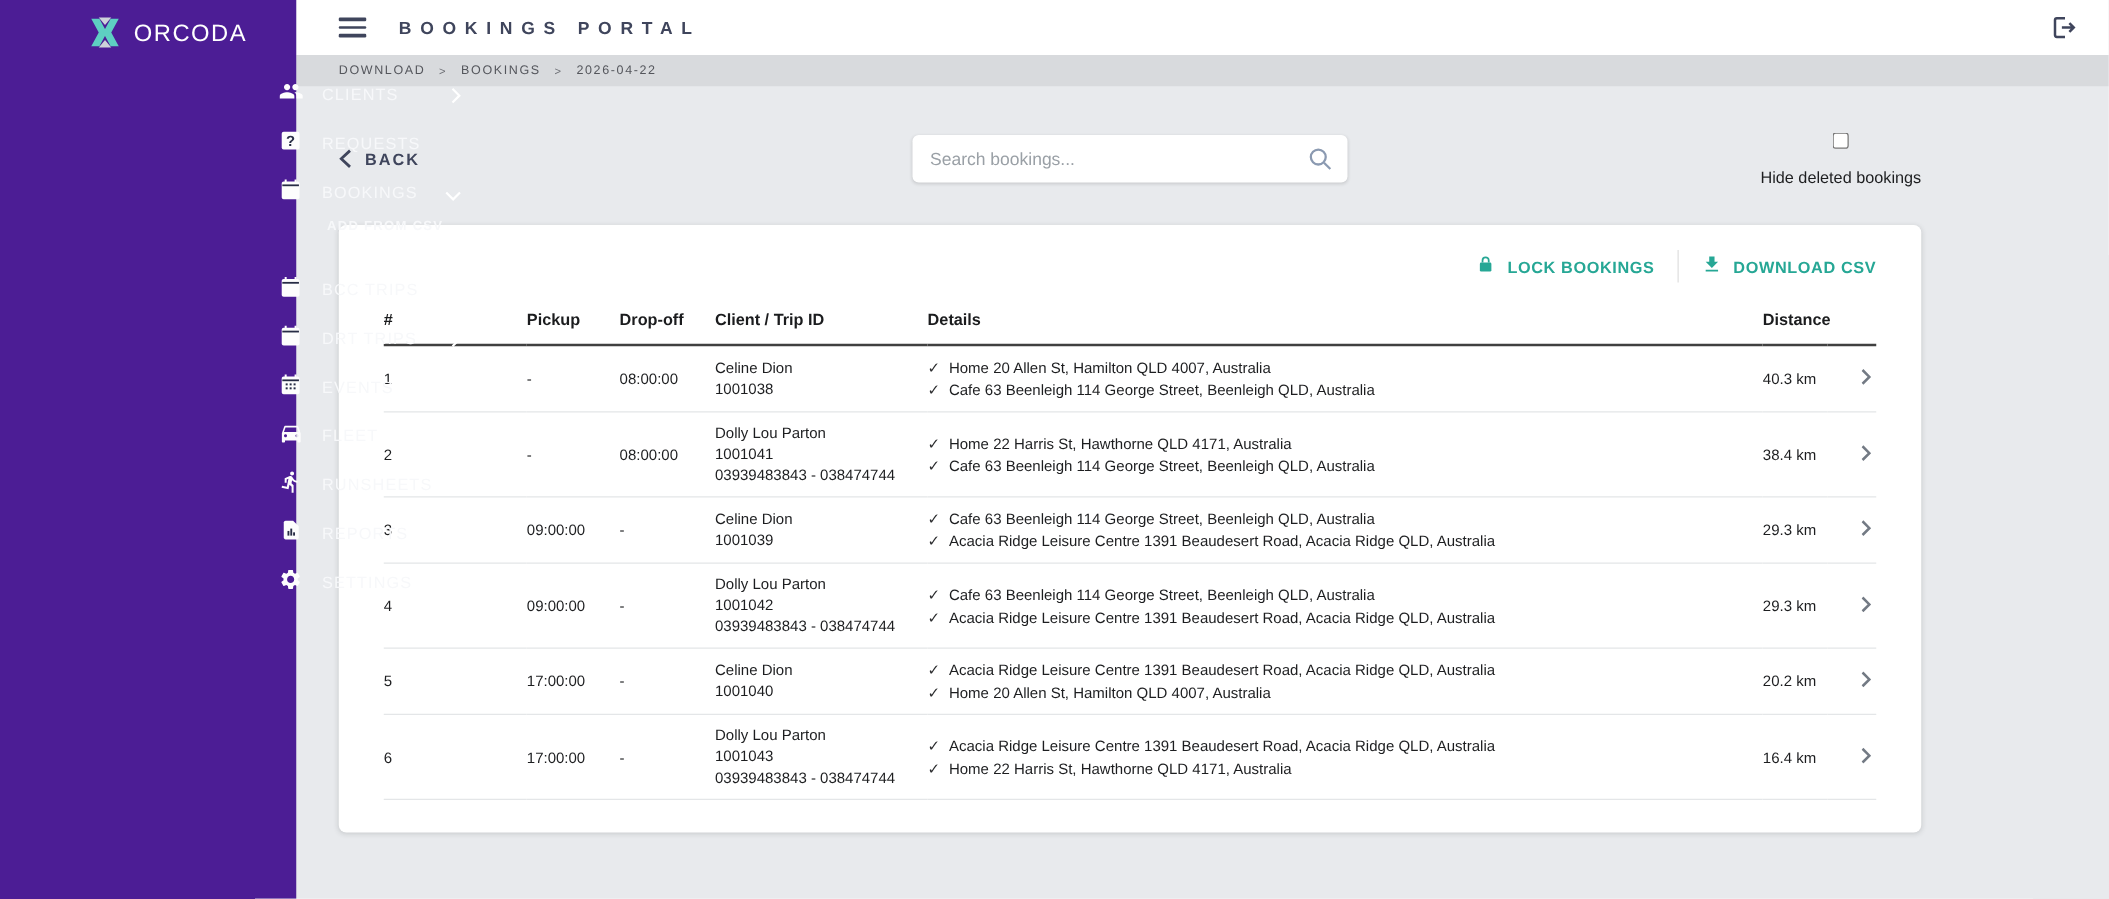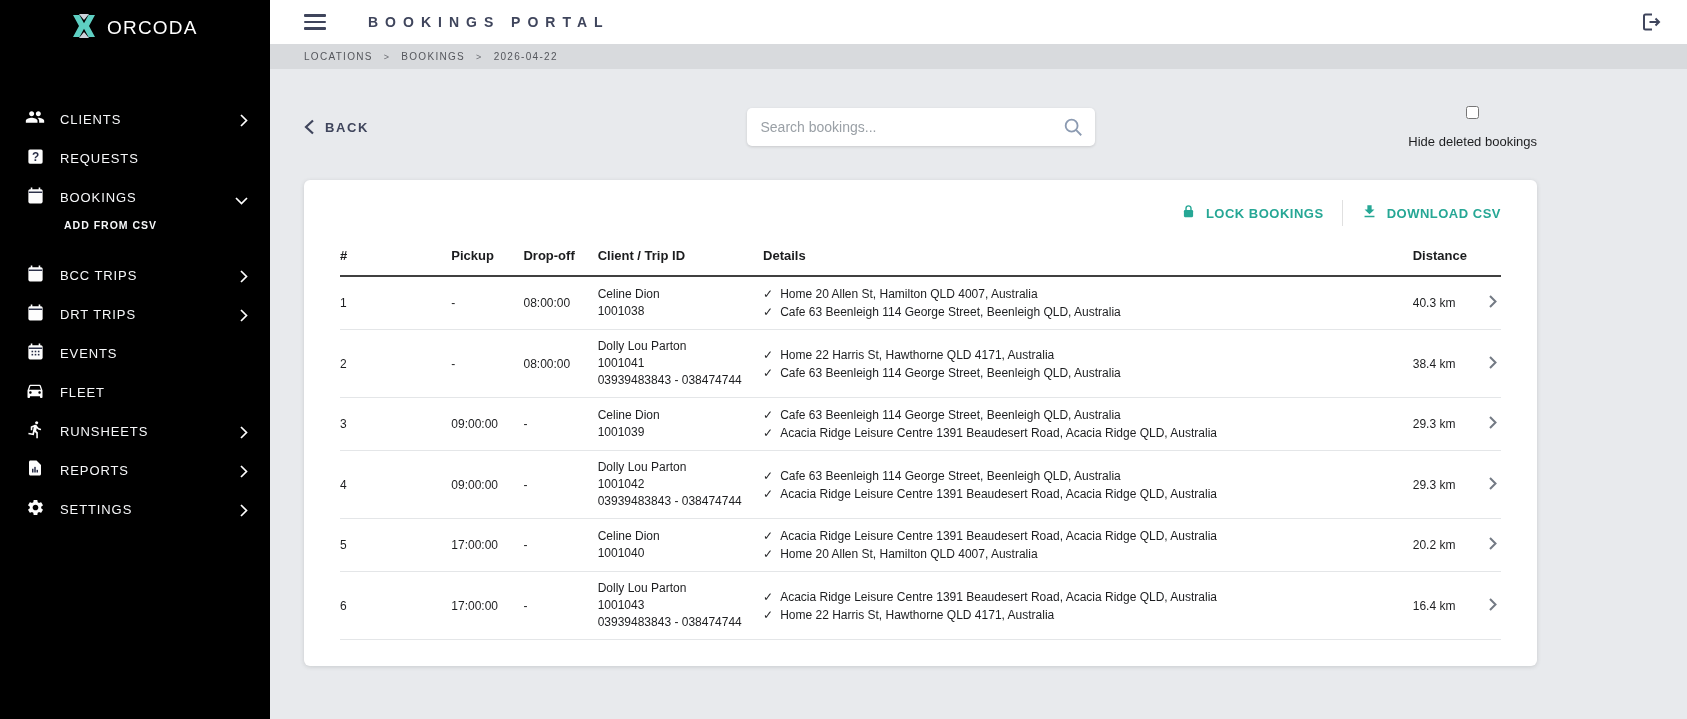--- a/index.html
+++ b/index.html
@@ -6,22 +6,22 @@
   html,body { width:1687px; height:719px; overflow:hidden; }
   body {
     font-family: "Liberation Sans", sans-serif;
     background:#e8eaed;
     display:flex;
     color:#1d1e20;
   }
 
   
   .sidebar {
-    width:270px; flex-shrink:0; background:#000000; color:#f4f5f7;
-    display:flex; flex-direction:column; z-index:3;
+    width:237px; flex-shrink:0; background:#4c1d95; color:#f4f5f7;
+    display:flex; flex-direction:row; z-index:3;
   }
   .logo-row { display:flex; align-items:center; gap:9px; padding:12px 0 0 70px; height:44px; }
   .brand { font-size:19px; font-weight:500; letter-spacing:1.2px; color:#ffffff; }
   .nav { margin-top:44px; }
   .nav-item {
     height:39px; display:flex; align-items:flex-end; gap:15px;
     padding:0 22px 0 25px; cursor:pointer; user-select:none;
   }
   .nav-icon { width:20px; height:20px; display:flex; align-items:center; justify-content:center; flex-shrink:0; }
   .nav-label { font-size:13px; letter-spacing:.9px; font-weight:400; color:#f7f8fa; }
@@ -34,21 +34,21 @@
   
   .main { flex:1; display:flex; flex-direction:column; min-width:0; }
 
   .topbar {
     height:44px; background:#ffffff; display:flex; align-items:center;
     padding:0 24px 0 34px; flex-shrink:0;
   }
   .hamburger { width:22px; cursor:pointer; display:flex; flex-direction:column; gap:4px; }
   .hamburger span { display:block; height:2.5px; background:#3f455c; border-radius:1px; }
   .portal-title {
-    margin-left:42px; font-size:14px; font-weight:700; letter-spacing:7px; color:#3f455c;
+    margin-left:26px; font-size:14px; font-weight:700; letter-spacing:7px; color:#3f455c;
   }
   .logout { margin-left:auto; cursor:pointer; display:flex; }
 
   .breadcrumb {
     height:25px; background:#d8dadd; display:flex; align-items:center;
     padding-left:34px; gap:11px; flex-shrink:0;
     font-size:10px; font-weight:500; letter-spacing:1.3px; color:#54565c;
   }
   .crumb { cursor:pointer; }
   .crumb-sep { font-size:9px; color:#6a6c72; }
@@ -281,21 +281,21 @@
     <div class="portal-title">BOOKINGS PORTAL</div>
     <div class="logout">
       <svg width="24" height="24" viewBox="0 0 24 24" fill="none" stroke="#3f455c" stroke-width="2">
         <path d="M13 4.5 H6.5 a1.5 1.5 0 0 0 -1.5 1.5 v12 a1.5 1.5 0 0 0 1.5 1.5 H13"></path>
         <path d="M10.5 12 H20 M16.5 8.5 20 12 l-3.5 3.5"></path>
       </svg>
     </div>
   </header>
 
   <div class="breadcrumb">
-    <span class="crumb">LOCATIONS</span>
+    <span class="crumb">DOWNLOAD</span>
     <span class="crumb-sep">&gt;</span>
     <span class="crumb">BOOKINGS</span>
     <span class="crumb-sep">&gt;</span>
     <span class="crumb">2026-04-22</span>
   </div>
 
   <div class="page">
 
     <div class="toolbar">
       <div class="back-btn">

